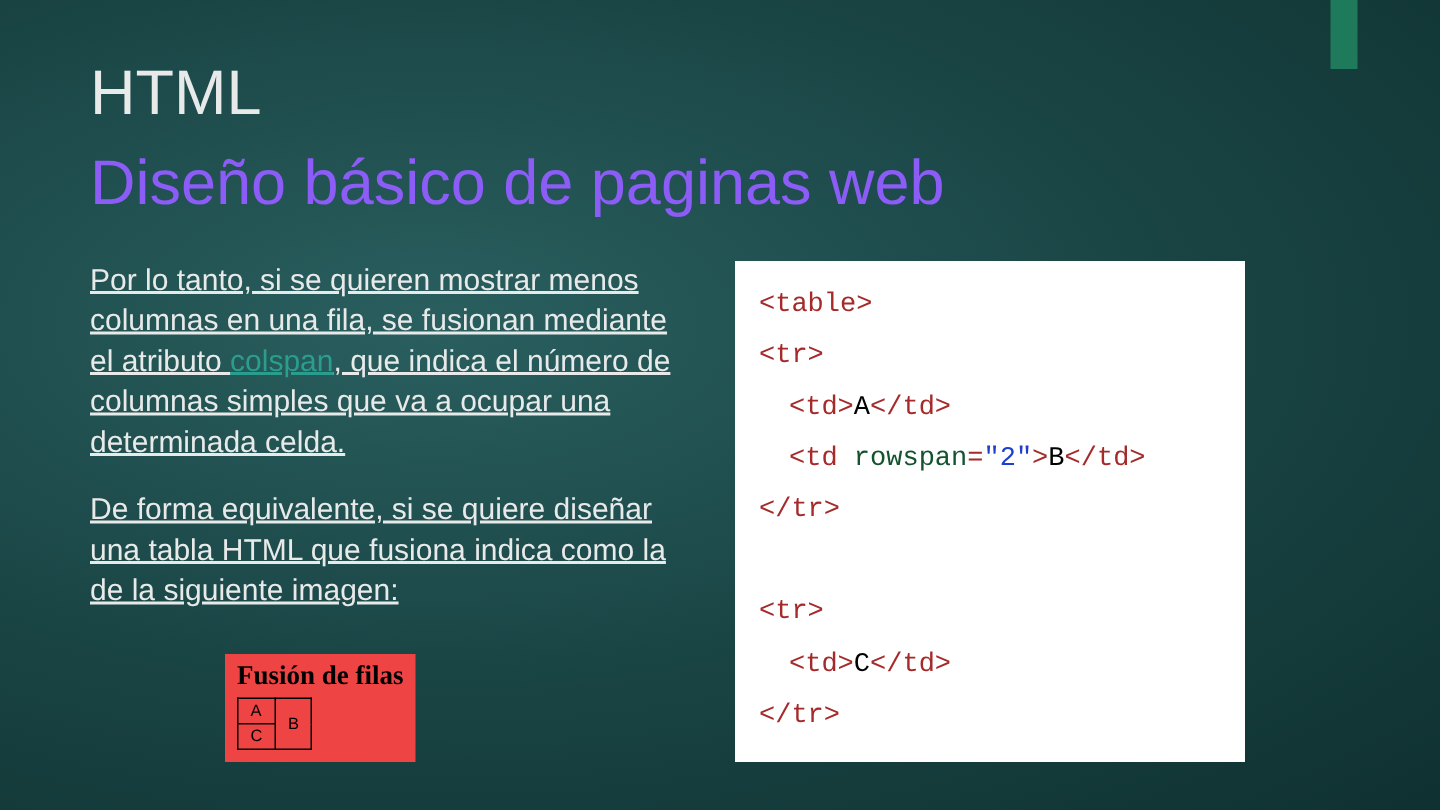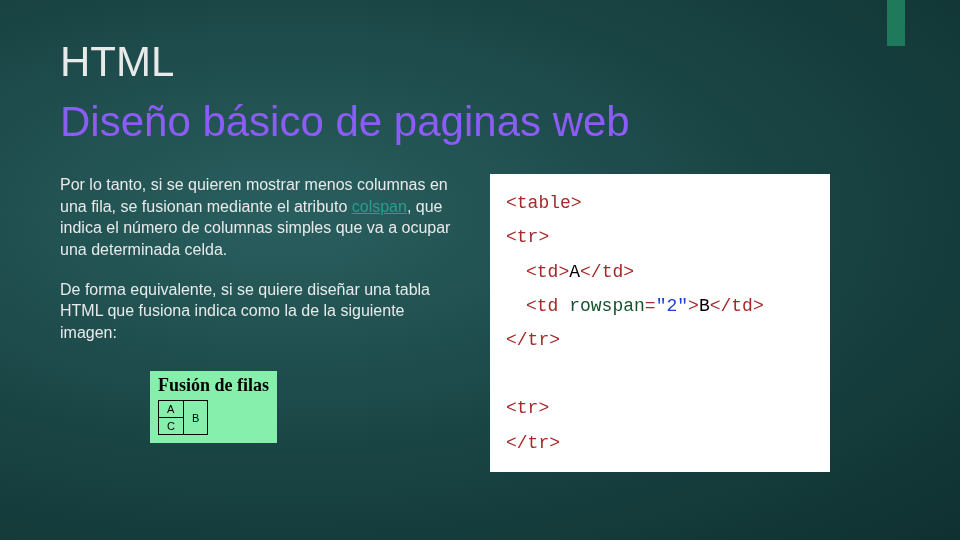--- a/index.html
+++ b/index.html
@@ -35,33 +35,34 @@
   }
   .content {
     margin-top: 30px;
     display: flex;
     gap: 30px;
   }
   .left-col {
     width: 400px;
   }
   .para {
-    font-size: 16px;
+    font-size: 20px;
     color: #e8eaea;
     line-height: 1.35;
     margin-bottom: 18px;
+    text-decoration: underline;
   }
   .colspan-word {
     color: #2a9d8f;
     text-decoration: underline;
   }
   .table-fig {
     margin-top: 10px;
     margin-left: 90px;
-    background: #86efac;
+    background: #ef4444;
     padding: 4px 8px 8px 8px;
     display: inline-block;
   }
   .table-fig .caption {
     font-family: "Times New Roman", serif;
     font-weight: bold;
     font-size: 18px;
     color: #000;
     margin-bottom: 4px;
   }
@@ -129,17 +130,18 @@
     </div>
 
     <div class="code-panel">
       <div class="code-line"><span class="tag">&lt;table&gt;</span></div>
       <div class="code-line"><span class="tag">&lt;tr&gt;</span></div>
       <div class="code-line indent1"><span class="tag">&lt;td&gt;</span><span class="txt">A</span><span class="tag">&lt;/td&gt;</span></div>
       <div class="code-line indent1"><span class="tag">&lt;td </span><span class="attr-name">rowspan</span><span class="tag">=</span><span class="attr-val">"2"</span><span class="tag">&gt;</span><span class="txt">B</span><span class="tag">&lt;/td&gt;</span></div>
       <div class="code-line"><span class="tag">&lt;/tr&gt;</span></div>
       <div class="code-line">&nbsp;</div>
       <div class="code-line"><span class="tag">&lt;tr&gt;</span></div>
+      <div class="code-line indent1"><span class="tag">&lt;td&gt;</span><span class="txt">C</span><span class="tag">&lt;/td&gt;</span></div>
       <div class="code-line"><span class="tag">&lt;/tr&gt;</span></div>
     </div>
 
   </div>
 </div>
 
 </body></html>

